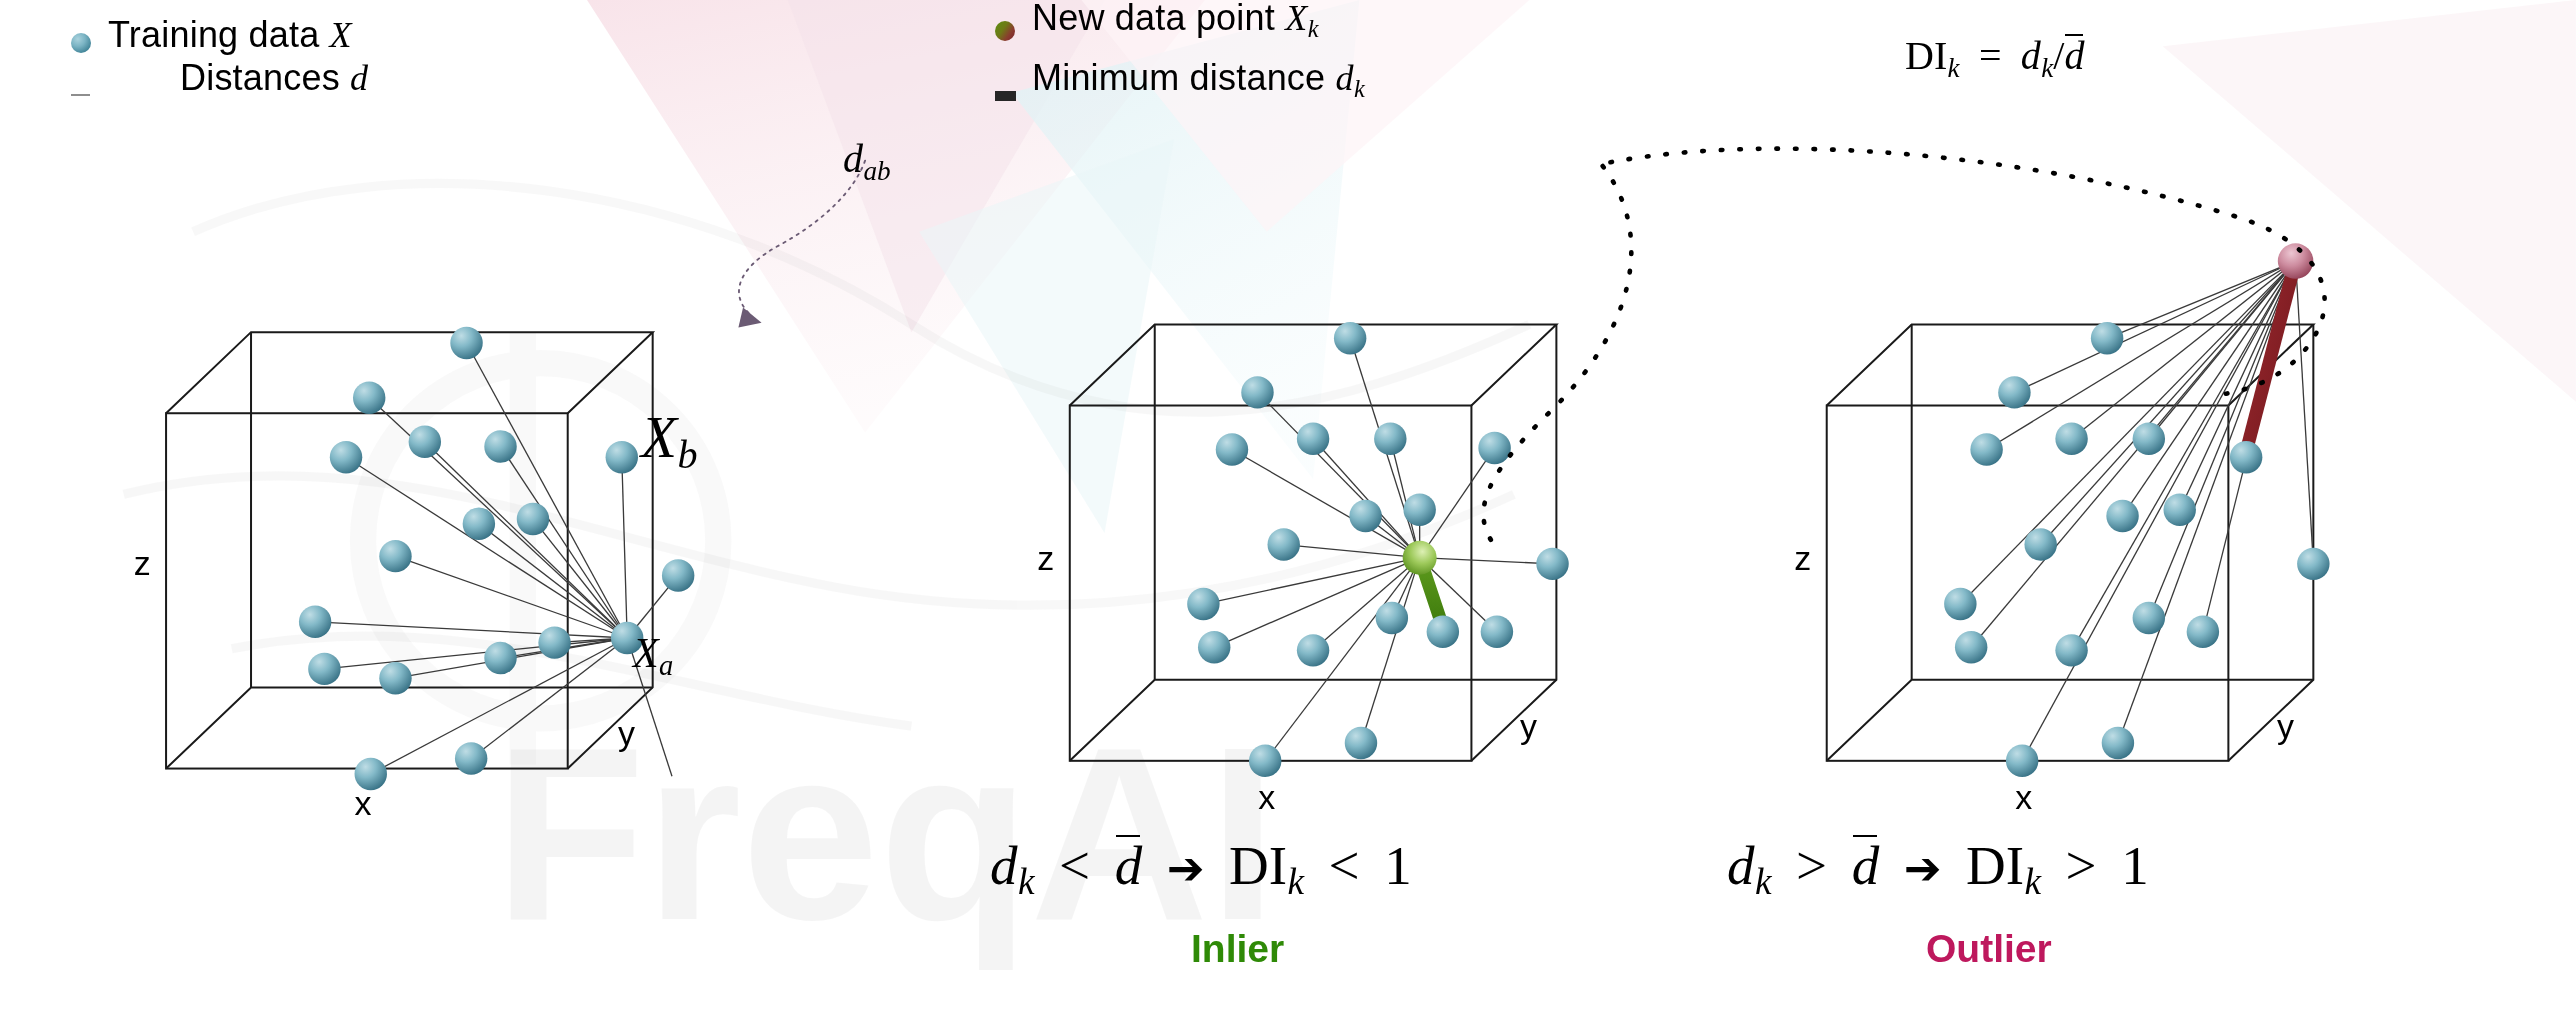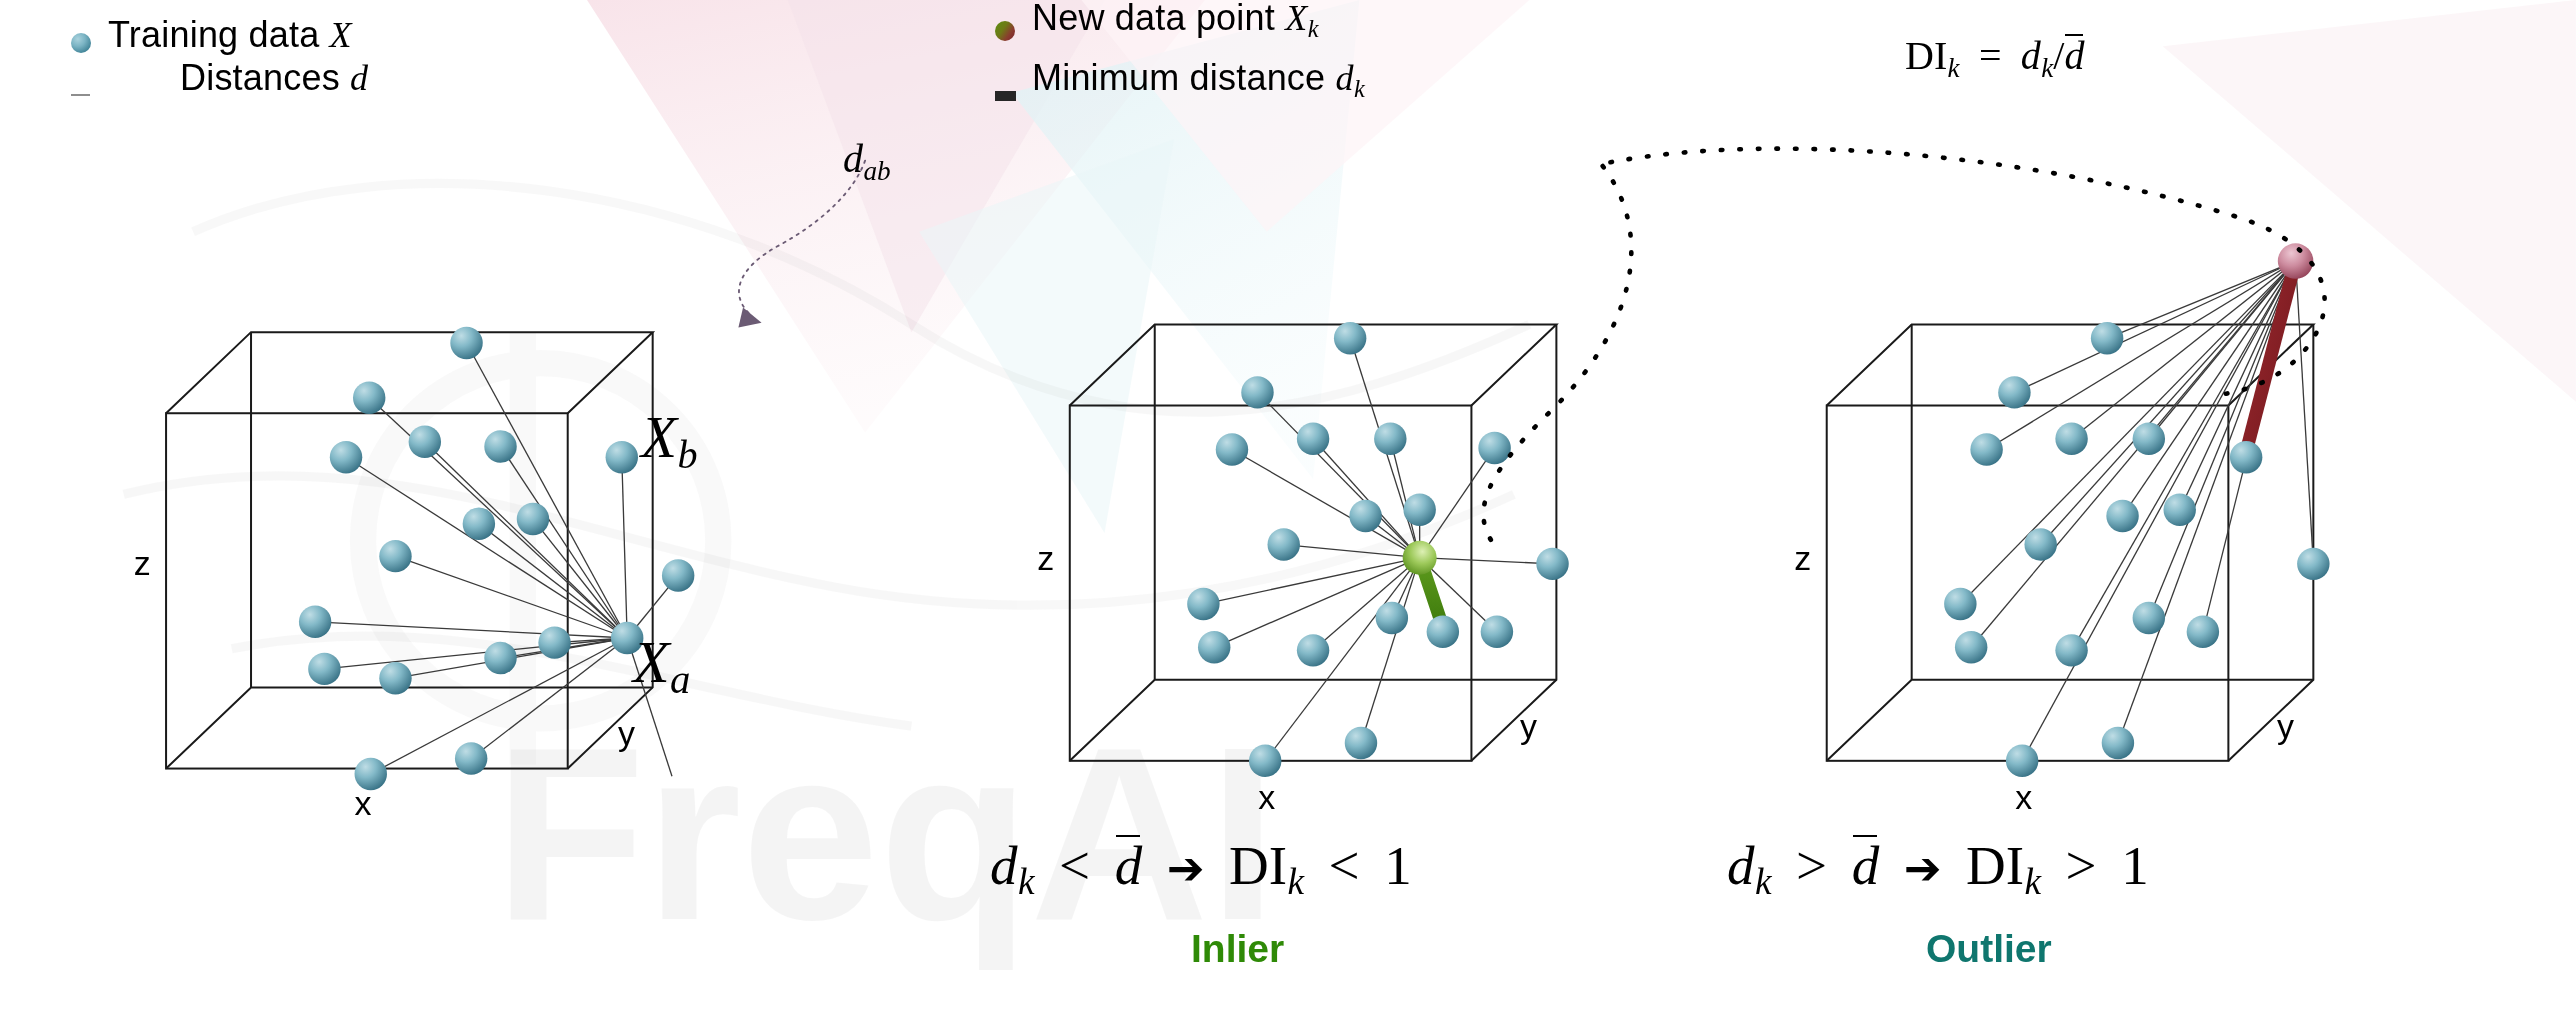--- a/index.html
+++ b/index.html
@@ -37,21 +37,21 @@
   .formula{position:absolute;z-index:3;font-family:"Liberation Serif",serif;
            white-space:nowrap;line-height:1;}
   .f-di{left:1905px;top:36px;font-size:40px;}
   .f-dab{left:843px;top:139px;font-size:40px;}
   .cap{position:absolute;z-index:3;font-family:"Liberation Serif",serif;
        font-size:55px;white-space:nowrap;line-height:1;}
   .cap-in{left:990px;top:838px;}
   .cap-out{left:1727px;top:838px;}
   .tag{position:absolute;z-index:3;font-size:39px;font-weight:bold;white-space:nowrap;line-height:1;}
   .tag-in{left:1191px;top:929px;color:#2f8a07;}
-  .tag-out{left:1926px;top:929px;color:#0f766e;}
+  .tag-out{left:1926px;top:929px;color:#be185d;}
 
   .ovb{position:relative;display:inline-block;}
   .ovb::before{content:"";position:absolute;left:4%;right:6%;top:-.06em;height:2.3px;background:#000;}
   .arw{font-family:"DejaVu Sans",sans-serif;font-size:.82em;}
 </style>
 </head>
 <body>
 
 <svg class="bg" viewBox="0 0 3335 1323">
   <defs>
@@ -313,21 +313,21 @@
   <i class="mth">d</i><sub class="m">k</sub><span>/</span><span class="ovb mth" style="font-style:italic">d</span>
 </div>
 
 <div class="formula f-dab">
   <i class="mth">d</i><sub class="m">ab</sub>
 </div>
 
 <div class="formula" style="left:641px;top:408px;font-size:59px">
   <i class="mup" style="font-style:italic">X</i><sub class="m">b</sub>
 </div>
-<div class="formula" style="left:633px;top:632px;font-size:60px">
+<div class="formula" style="left:633px;top:632px;font-size:42px">
   <i class="mup" style="font-style:italic">X</i><sub class="m">a</sub>
 </div>
 
 <div class="cap cap-in">
   <i class="mth">d</i><sub class="m">k</sub>
   <span style="margin:0 10.8px">&lt;</span>
   <span class="ovb mth" style="font-style:italic">d</span>
   <span class="arw" style="margin:0 10.8px">➔</span>
   <span class="mup">DI</span><sub class="m">k</sub>
   <span style="margin:0 10.8px">&lt;</span>

